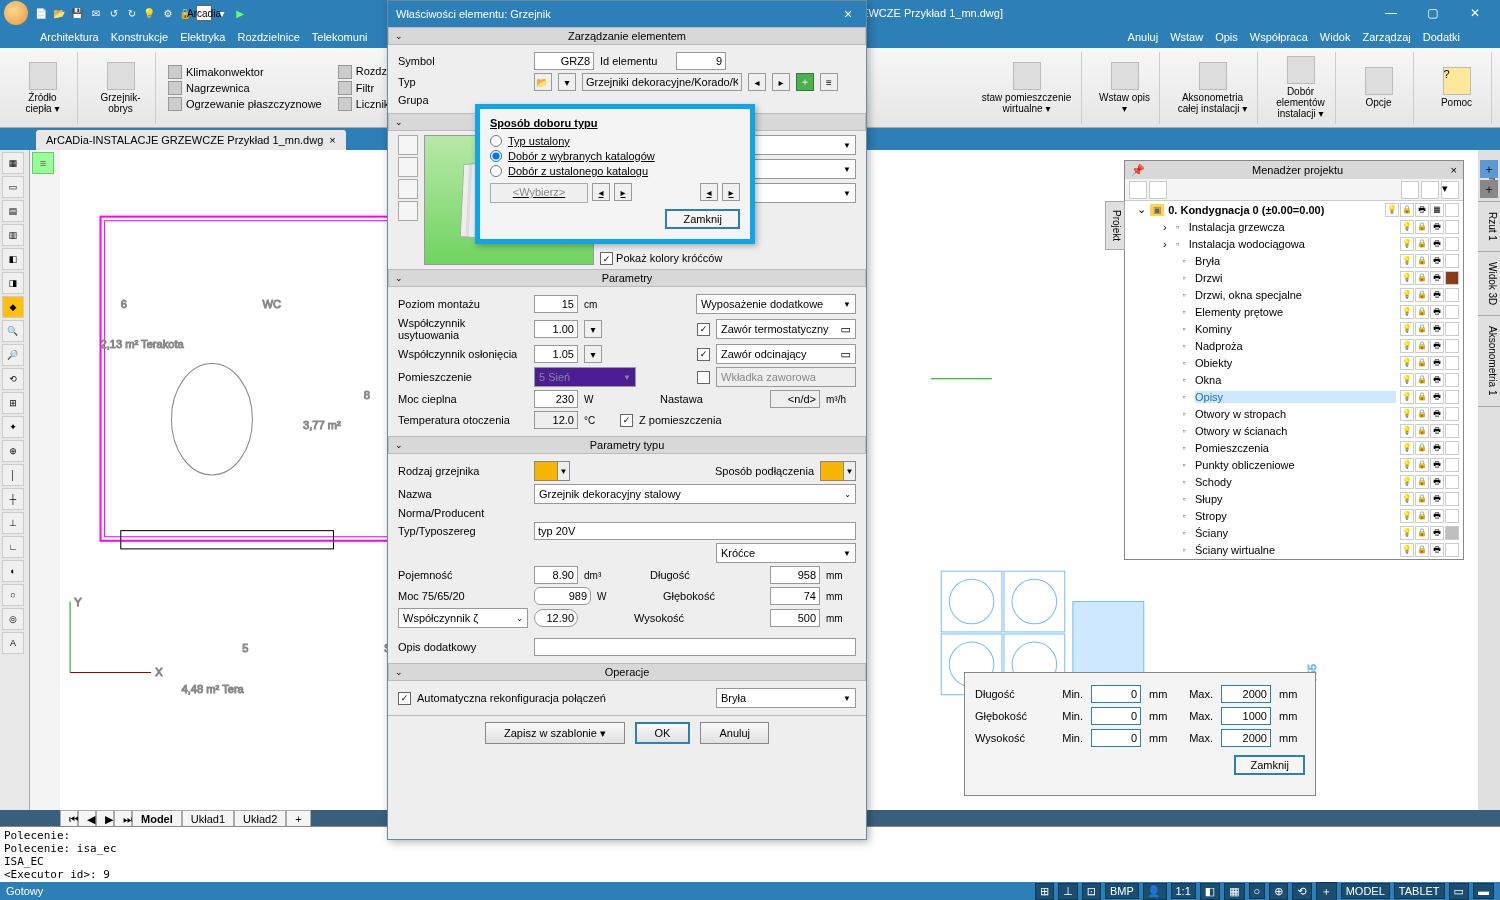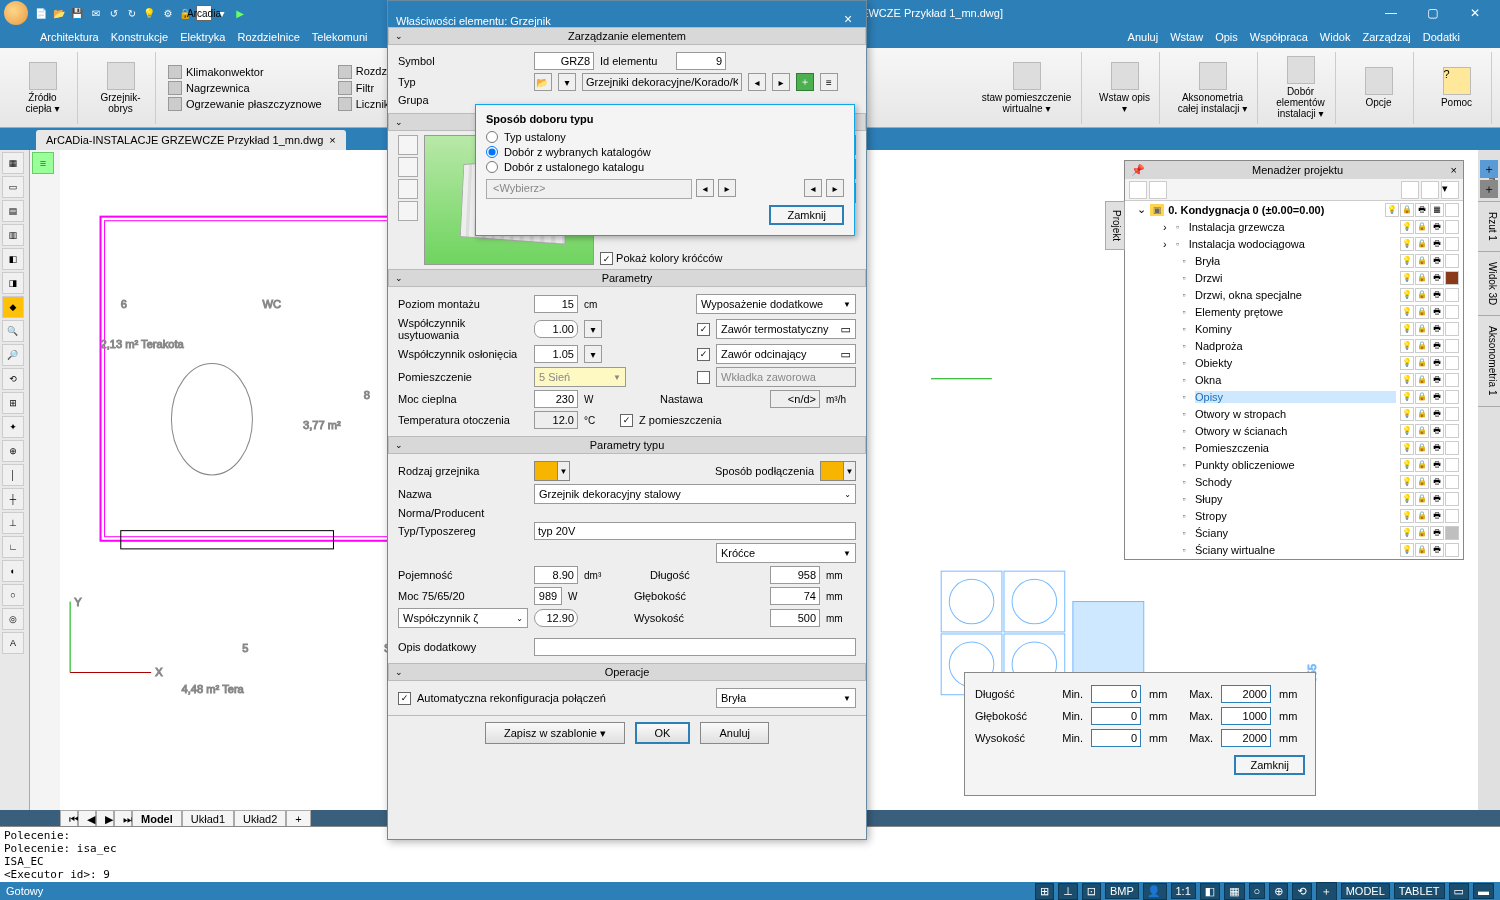--- a/index.html
+++ b/index.html
@@ -55,21 +55,21 @@
 
 .cmdline { position: absolute; bottom: 18px; left: 0; right: 0; height: 56px; background: #fff; border-top: 1px solid #888; font-family: Consolas, monospace; font-size: 11px; padding: 2px 4px; white-space: pre; overflow: hidden; }
 
 
 .statusbar { position: absolute; bottom: 0; left: 0; right: 0; height: 18px; background: #2d7fb8; color: #fff; display: flex; align-items: center; padding: 0 6px; gap: 10px; font-size: 10px; }
 .statusbar .right { margin-left: auto; display: flex; gap: 4px; align-items: center; }
 .statusbar .btn { background: #1a4d6e; padding: 1px 4px; border: 1px solid #0a3a5a; }
 
 
 .dlg-prop { position: absolute; left: 387px; top: 0; width: 480px; height: 840px; background: #eee; border: 1px solid #6a8aa0; box-shadow: 2px 2px 8px rgba(0,0,0,.3); z-index: 50; display: flex; flex-direction: column; }
-.dlg-prop .hdr { height: 26px; background: #2d7fb8; color: #fff; display: flex; align-items: flex-end; padding: 0 8px; }
+.dlg-prop .hdr { height: 26px; background: #2d7fb8; color: #fff; display: flex; align-items: center; padding: 0 8px; }
 .dlg-prop .hdr .t { flex: 1; }
 .dlg-prop .hdr .x { width: 20px; text-align: center; font-size: 14px; }
 .section-hdr { background: #d8d8d8; height: 18px; text-align: center; font-size: 10px; border: 1px solid #bbb; display: flex; align-items: center; justify-content: center; position: relative; }
 .section-hdr .chev { position: absolute; left: 6px; font-size: 9px; }
 .dlg-body { padding: 4px 10px; overflow-y: auto; flex: 1; }
 .row { display: flex; align-items: center; gap: 6px; margin: 3px 0; }
 .row .lbl { width: 130px; font-size: 11px; }
 .row input[type=text] { height: 18px; border: 1px solid #999; padding: 0 3px; font-size: 11px; }
 .row .unit { width: 30px; font-size: 10px; }
 .smallbtn { width: 18px; height: 18px; border: 1px solid #999; background: #f0f0f0; display: inline-flex; align-items: center; justify-content: center; font-size: 10px; }
@@ -79,26 +79,26 @@
 .iconcol { display: flex; flex-direction: column; gap: 2px; }
 .iconcol div { width: 20px; height: 20px; border: 1px solid #aaa; background: #f5f5f5; }
 .drop { border: 1px solid #999; height: 20px; background: #fff; display: flex; align-items: center; justify-content: space-between; padding: 0 4px; font-size: 11px; }
 .drop .arr { font-size: 8px; }
 .checkbox { width: 13px; height: 13px; border: 1px solid #666; background: #fff; display: inline-flex; align-items: center; justify-content: center; font-size: 9px; }
 .dlg-foot { padding: 6px; display: flex; justify-content: center; gap: 10px; border-top: 1px solid #bbb; }
 .dlg-foot button, .btn-std { height: 22px; padding: 0 18px; border: 1px solid #888; background: linear-gradient(#fafafa,#e0e0e0); font-size: 11px; }
 .btn-primary { border: 1px solid #2d7fb8; }
 
 
-.popup-type { position: absolute; left: 475px; top: 104px; width: 380px; background: #f4f4f4; border: 1px solid #0ea5e9; z-index: 60; padding: 8px 10px 10px; box-shadow: 2px 2px 6px rgba(0,0,0,.3); }
+.popup-type { position: absolute; left: 475px; top: 104px; width: 280px; background: #f4f4f4; border: 5px solid #0ea5e9; z-index: 60; padding: 8px 10px 10px; box-shadow: 2px 2px 6px rgba(0,0,0,.3); text-decoration: underline; }
 .popup-type .pt-title { font-weight: bold; margin-bottom: 6px; }
 .popup-type label { display: flex; align-items: center; gap: 6px; margin: 3px 0; font-size: 11px; }
 .popup-type input[type=radio] { width: 12px; height: 12px; }
 .popup-type .sel { margin: 6px 0; display: flex; gap: 4px; }
-.popup-type .sel .box { flex: 1; height: 20px; border: 1px solid #aaa; background: #f0f0f0; color: #888; padding: 2px 6px; }
+.popup-type .sel .box { flex: 1; height: 20px; border: 1px solid #aaa; background: #f0f0f0; color: #888; padding: 2px 6px; text-align: center; }
 .popup-type .zamknij { float: right; border: 2px solid #2d7fb8; padding: 2px 16px; background: #f5f5f5; }
 
 
 .proj-mgr { position: absolute; right: 36px; top: 160px; width: 340px; height: 400px; background: #f4f4f4; border: 1px solid #888; z-index: 40; display: flex; flex-direction: column; }
 .proj-mgr .hdr { height: 18px; background: #d8d8d8; display: flex; align-items: center; padding: 0 6px; font-size: 11px; }
 .proj-mgr .hdr .t { flex: 1; text-align: center; }
 .proj-mgr .hdr .x { font-size: 11px; }
 .proj-mgr .tb { height: 22px; display: flex; align-items: center; gap: 2px; padding: 0 4px; border-bottom: 1px solid #ccc; }
 .proj-mgr .tb div { width: 18px; height: 18px; border: 1px solid #ccc; background: #fff; }
 .proj-mgr .sidetab { position: absolute; left: -20px; top: 40px; width: 20px; background: #e0e0e0; border: 1px solid #aaa; writing-mode: vertical-rl; padding: 8px 2px; font-size: 10px; }
@@ -437,41 +437,41 @@
       <span class="lbl">Poziom montażu</span>
       <input type="text" style="width: 44px; text-align: right;" value="15">
       <span class="unit">cm</span>
       <div class="drop" style="width:160px;margin-left:auto">
           <span>Wyposażenie dodatkowe</span>
           <span class="arr">▼</span>
         </div>
     </div>
     <div class="row">
       <span class="lbl">Współczynnik usytuowania</span>
-      <input type="text" style="width: 44px; text-align: right; border-radius: 7px;" value="1.00">
+      <input type="text" style="width: 44px; text-align: right;" value="1.00">
         <span class="smallbtn">▾</span>
       <span style="margin-left:auto" class="checkbox">✓</span>
       <div class="drop" style="width:140px">
           <span>Zawór termostatyczny</span>
           <span>▭</span>
         </div>
     </div>
     <div class="row">
       <span class="lbl">Współczynnik osłonięcia</span>
       <input type="text" style="width: 44px; text-align: right;" value="1.05">
         <span class="smallbtn">▾</span>
       <span style="margin-left:auto" class="checkbox">✓</span>
       <div class="drop" style="width:140px">
           <span>Zawór odcinający</span>
           <span>▭</span>
         </div>
     </div>
     <div class="row">
       <span class="lbl">Pomieszczenie</span>
-      <div class="drop" style="width:92px;background:#fef9c3;color:#888">
+      <div class="drop" style="width:102px;background:#4c1d95;color:#888">
           <span>5 Sień</span>
           <span class="arr">▼</span>
         </div>
       <span style="margin-left:auto" class="checkbox"></span>
       <div class="drop" style="width:140px;background:#eee;color:#888">
           <span>Wkładka zaworowa</span>
         </div>
     </div>
     <div class="row">
       <span class="lbl">Moc cieplna</span>
@@ -531,21 +531,21 @@
     <div class="row">
       <span class="lbl">Pojemność</span>
         <input type="text" style="width: 44px; text-align: right;" value="8.90">
         <span class="unit">dm³</span>
       <span style="margin-left:30px">Długość</span>
         <input type="text" style="width: 50px; text-align: right; margin-left: auto;" value="958">
         <span class="unit">mm</span>
     </div>
     <div class="row">
       <span class="lbl">Moc 75/65/20</span>
-        <input type="text" style="width: 28px; text-align: center;" value="989">
+        <input type="text" style="width: 57px; text-align: right; border-radius: 6px;" value="989">
         <span class="unit">W</span>
       <span style="margin-left:30px">Głębokość</span>
         <input type="text" style="width: 50px; text-align: right; margin-left: auto;" value="74">
         <span class="unit">mm</span>
     </div>
     <div class="row">
       <div class="drop" style="width:130px">
           <span>Współczynnik ζ</span>
           <span class="arr">⌄</span>
         </div>

